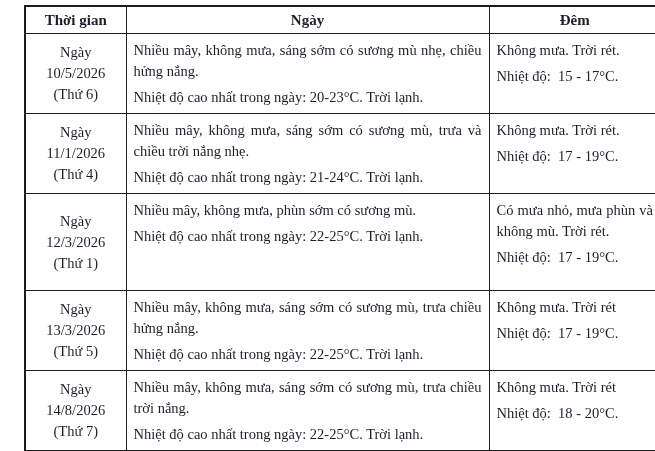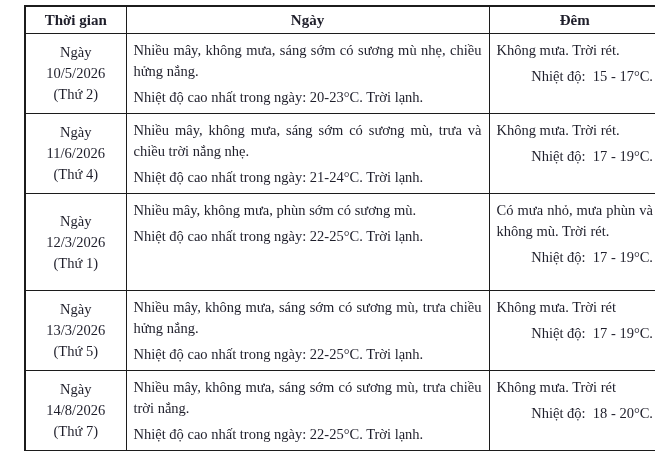--- a/index.html
+++ b/index.html
@@ -48,21 +48,21 @@
   td.day, td.night {
     vertical-align: top;
     font-size: 14.5px;
     line-height: 21px;
     padding: 1px 7px 2px 7px;
   }
   td.day p, td.night p {
     margin: 5px 0 3px 0;
     text-align: justify;
   }
-  td.night p.ntemp { white-space: pre-wrap; text-align: right; font-family: Liberation Serif, serif; }
+  td.night p.ntemp { white-space: pre-wrap; text-align: left; font-family: Liberation Serif, serif; }
   tr.r1 td { height: 75px; }
   tr.r2 td { height: 76px; }
   tr.r3 td { height: 93px; }
   tr.r4 td { height: 73px; }
   tr.r5 td { height: 73px; }
 </style>
 </head>
 <body>
 
 <table class="forecast-table">
@@ -75,36 +75,36 @@
       <tr class="hdr">
     <th>Thời gian</th>
     <th>Ngày</th>
     <th>Đêm</th>
   </tr>
 
   <tr class="r1">
     <td class="time">
       <div>Ngày</div>
       <div>10/5/2026</div>
-      <div>(Thứ 2)</div>
+      <div>(Thứ 6)</div>
     </td>
     <td class="day">
       <p>Nhiều mây, không mưa, sáng sớm có sương mù nhẹ, chiều hửng nắng.</p>
       <p>Nhiệt độ cao nhất trong ngày: 20-23°C. Trời lạnh.</p>
     </td>
     <td class="night">
       <p>Không mưa. Trời rét.</p>
       <p class="ntemp">Nhiệt độ:  15 - 17°C.</p>
     </td>
   </tr>
 
   <tr class="r2">
     <td class="time">
       <div>Ngày</div>
-      <div>11/6/2026</div>
+      <div>11/1/2026</div>
       <div>(Thứ 4)</div>
     </td>
     <td class="day">
       <p>Nhiều mây, không mưa, sáng sớm có sương mù, trưa và chiều trời nắng nhẹ.</p>
       <p>Nhiệt độ cao nhất trong ngày: 21-24°C. Trời lạnh.</p>
     </td>
     <td class="night">
       <p>Không mưa. Trời rét.</p>
       <p class="ntemp">Nhiệt độ:  17 - 19°C.</p>
     </td>

